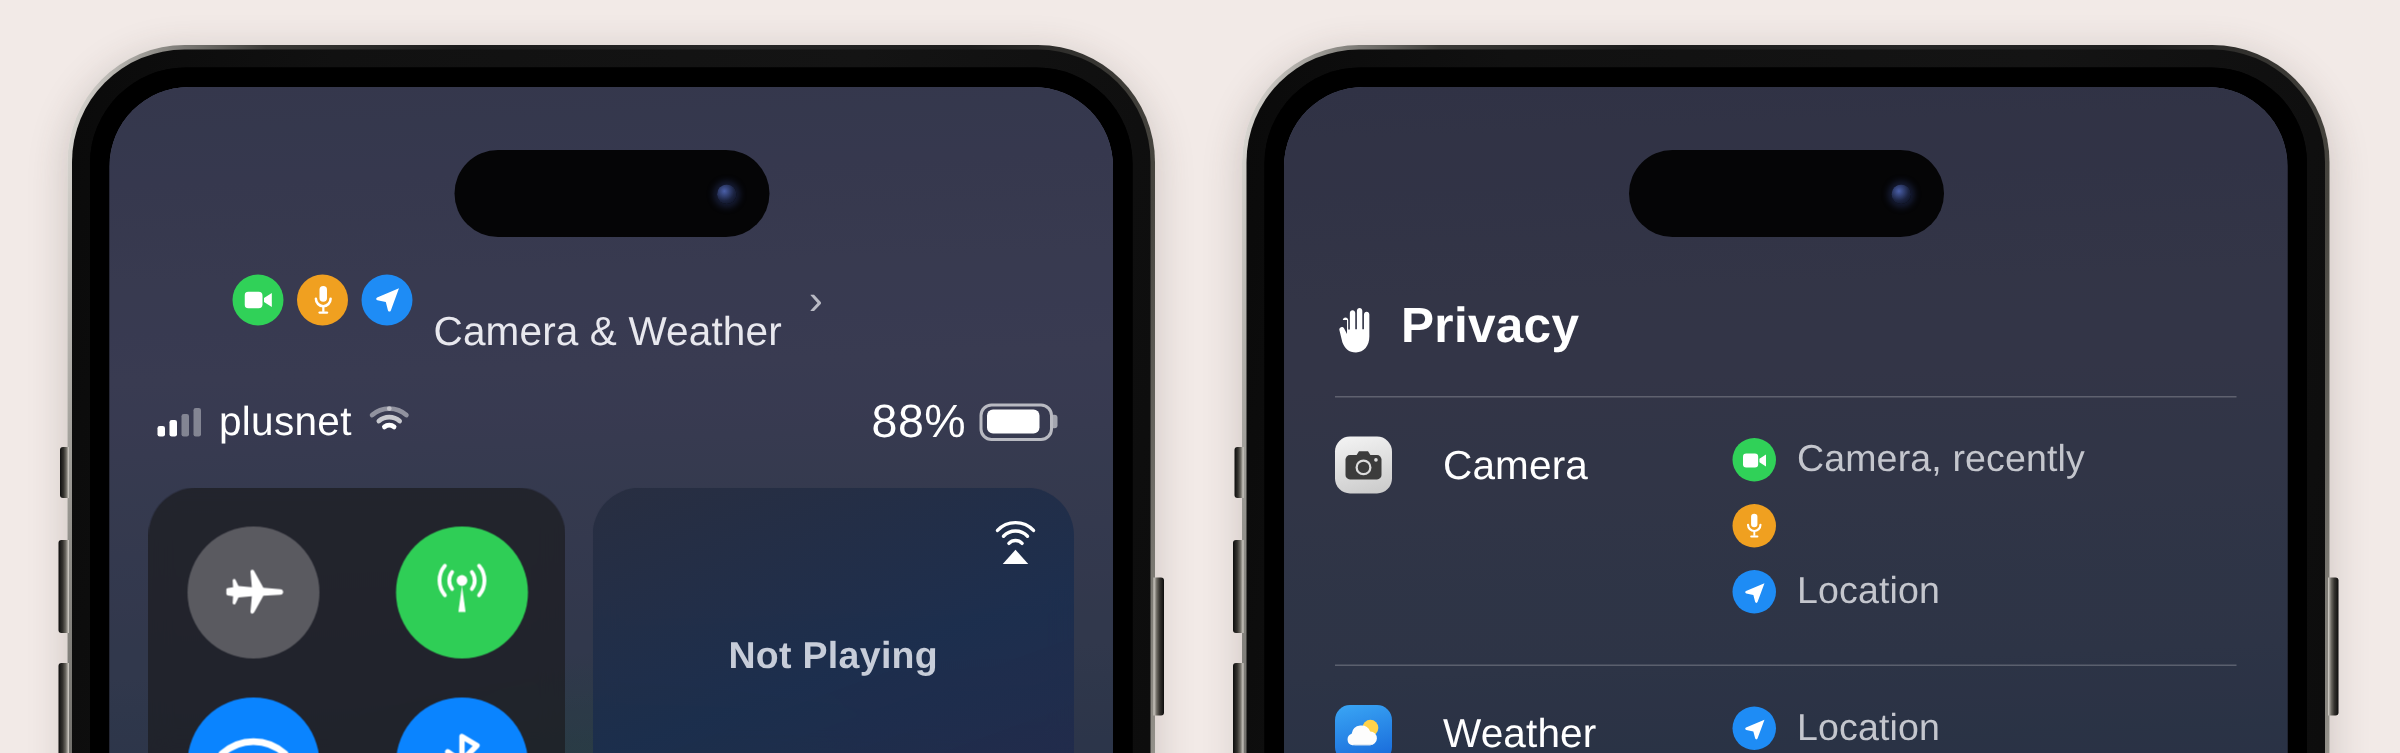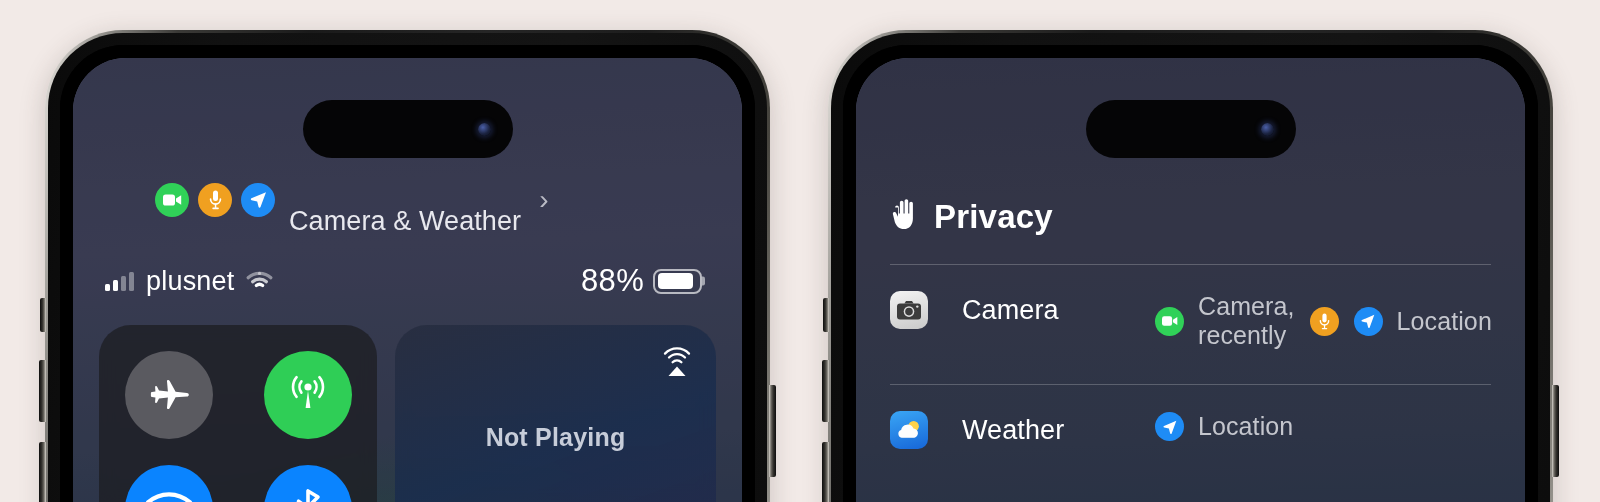--- a/index.html
+++ b/index.html
@@ -110,31 +110,31 @@
   .circ.blue{background:#0a84ff;}
 
   .tile.player{flex:1;height:290px;position:relative;overflow:hidden;
     background:linear-gradient(160deg,rgba(38,44,62,.80) 0%,rgba(24,44,78,.80) 45%,rgba(38,40,74,.84) 100%);}
   .airplay{position:absolute;top:20px;right:22px;}
   .np{position:absolute;top:98px;left:0;right:0;text-align:center;color:#c7cdd9;
     font-size:25px;font-weight:700;letter-spacing:.2px;}
 
   
   .pr{position:absolute;left:0;right:0;top:140px;padding:0 34px;box-sizing:border-box;}
-  .pr-head{display:flex;align-items:flex-start;gap:14px;}
+  .pr-head{display:flex;align-items:flex-end;gap:14px;}
   .pr-title{color:#fff;font-size:33px;font-weight:700;letter-spacing:.2px;}
   .rule{height:1px;background:rgba(255,255,255,.22);margin:28px 0 0 0;}
   .row{display:flex;align-items:flex-start;padding:26px 0 6px 0;}
   .app{display:flex;align-items:center;gap:34px;width:265px;flex:0 0 auto;}
   .appicon{width:38px;height:38px;border-radius:10px;flex:0 0 auto;
     display:flex;align-items:center;justify-content:center;overflow:hidden;}
   .appicon.camera{background:linear-gradient(165deg,#f4f4f4,#c9c9c9);}
   .appicon.weather{background:linear-gradient(165deg,#3aa6f5,#1666d8);}
   .app-name{color:#fff;font-size:27px;letter-spacing:.1px;}
-  .uses{display:flex;gap:15px;padding-top:1px;}
+  .uses{display:flex;flex-direction:column;gap:15px;padding-top:1px;}
   .use{display:flex;align-items:center;gap:14px;}
   .use .dot{width:29px;height:29px;}
   .use span{color:#c4c6cd;font-size:25px;letter-spacing:.1px;}
 </style>
 </head>
 <body>
 
 <div class="stage">
 
   <div class="phone left">

